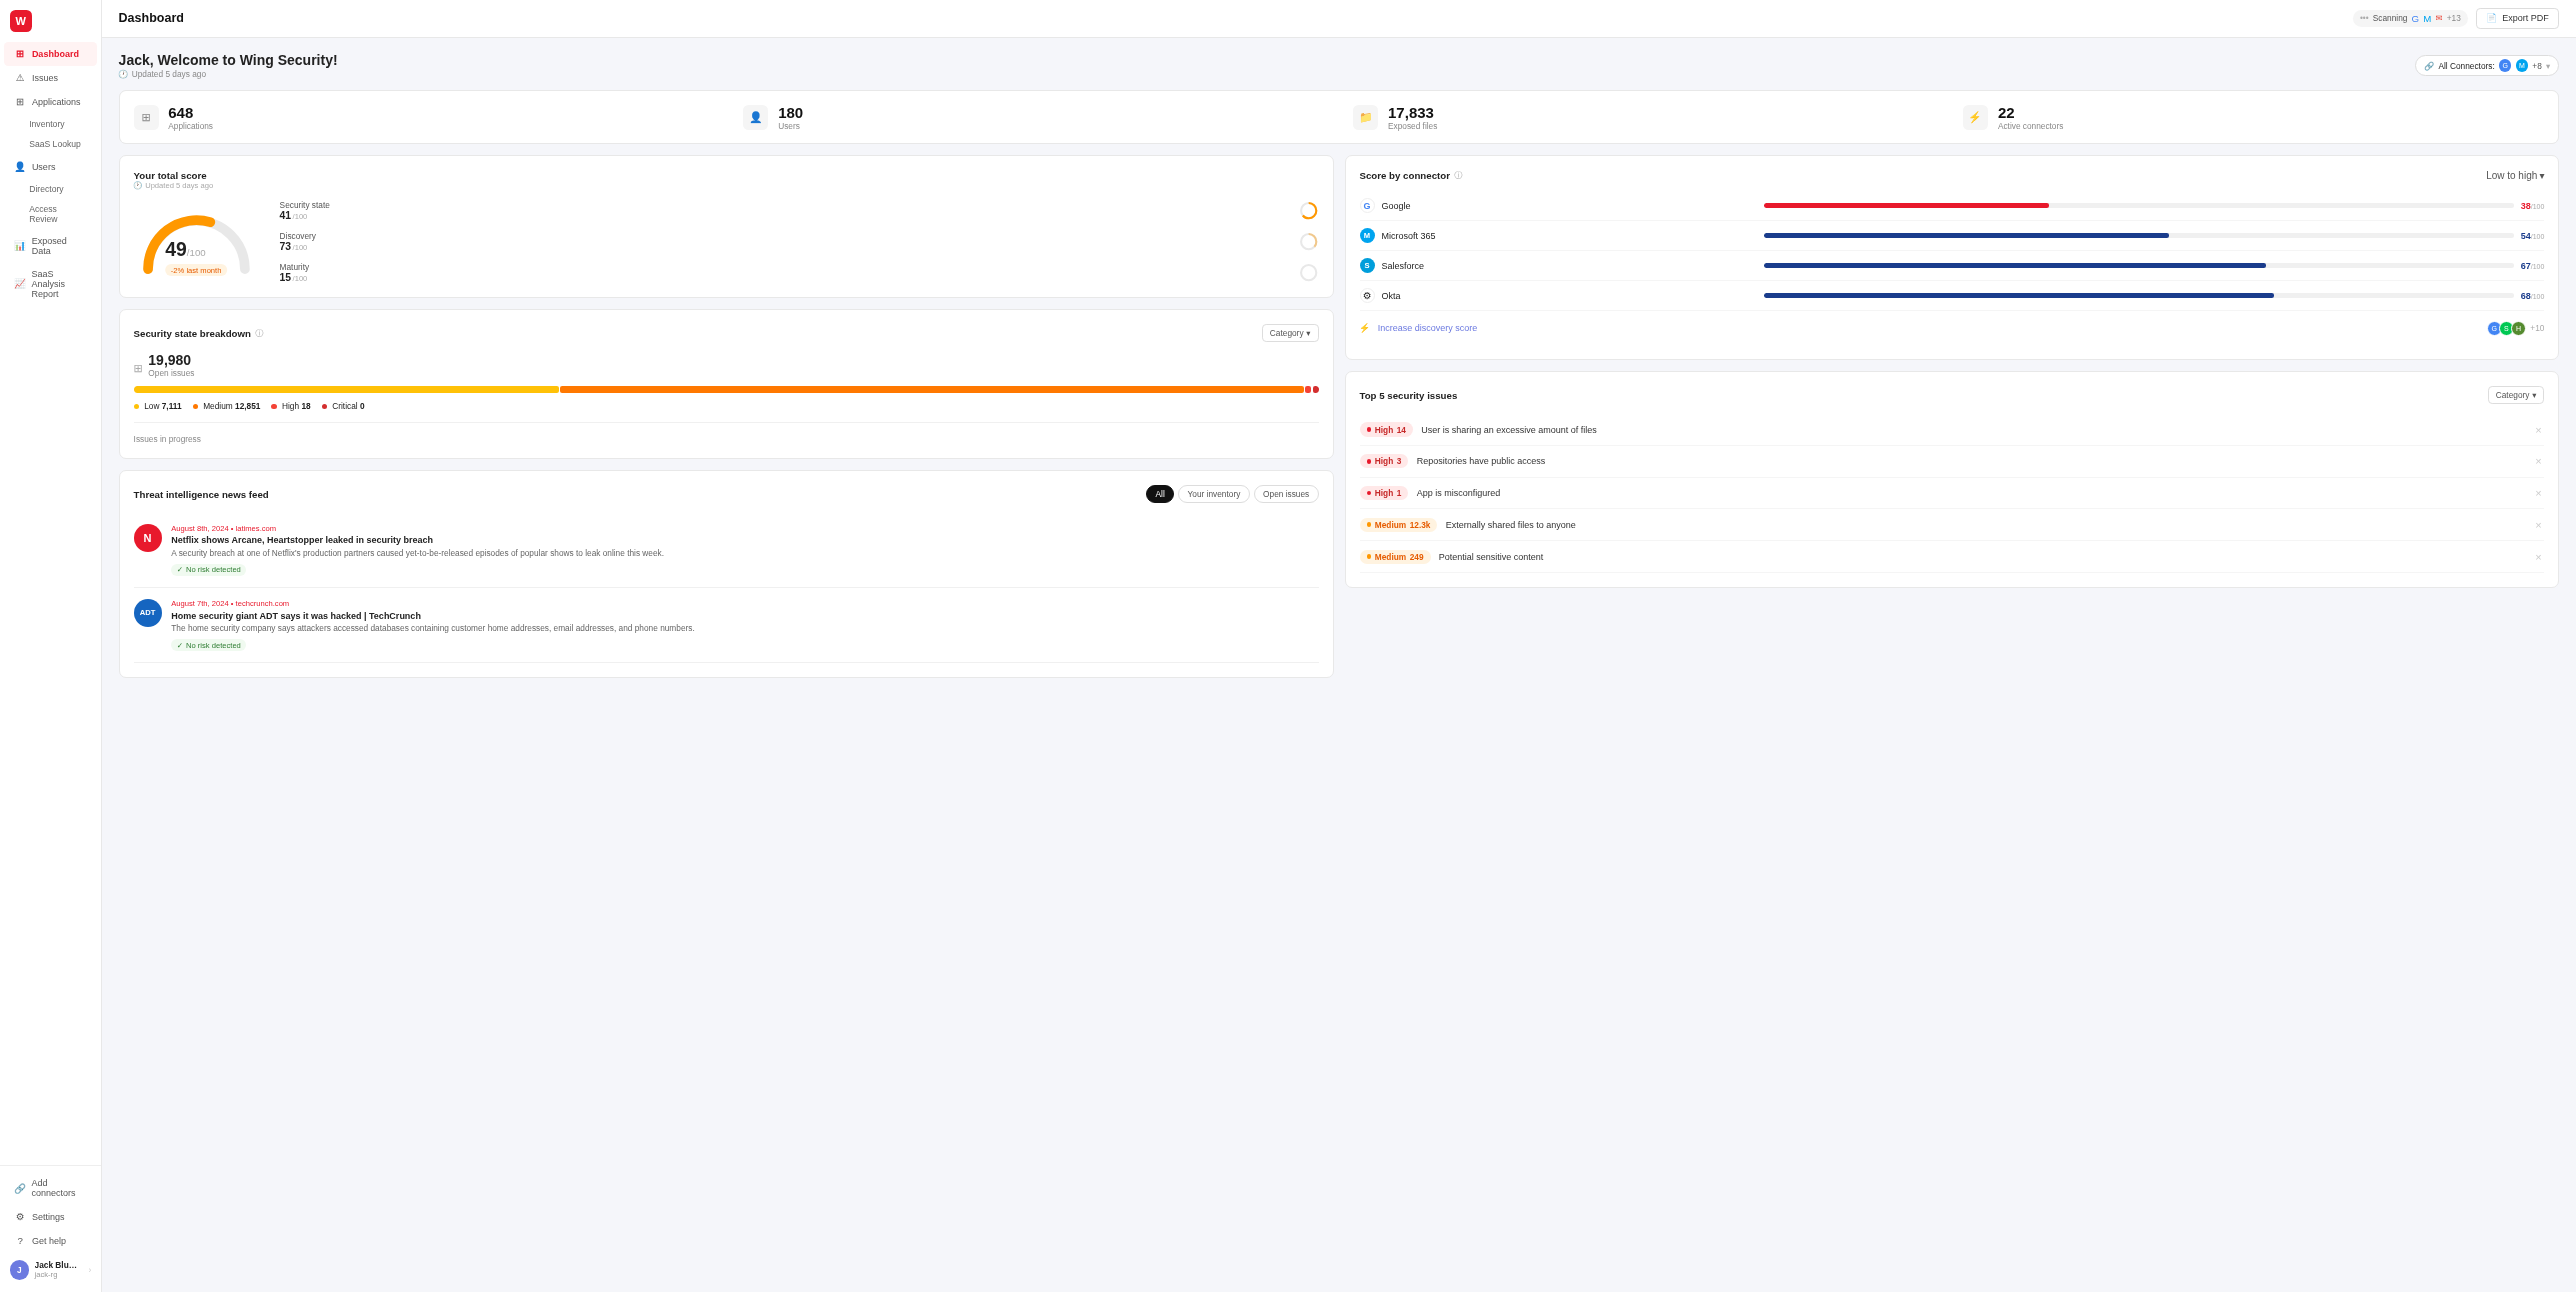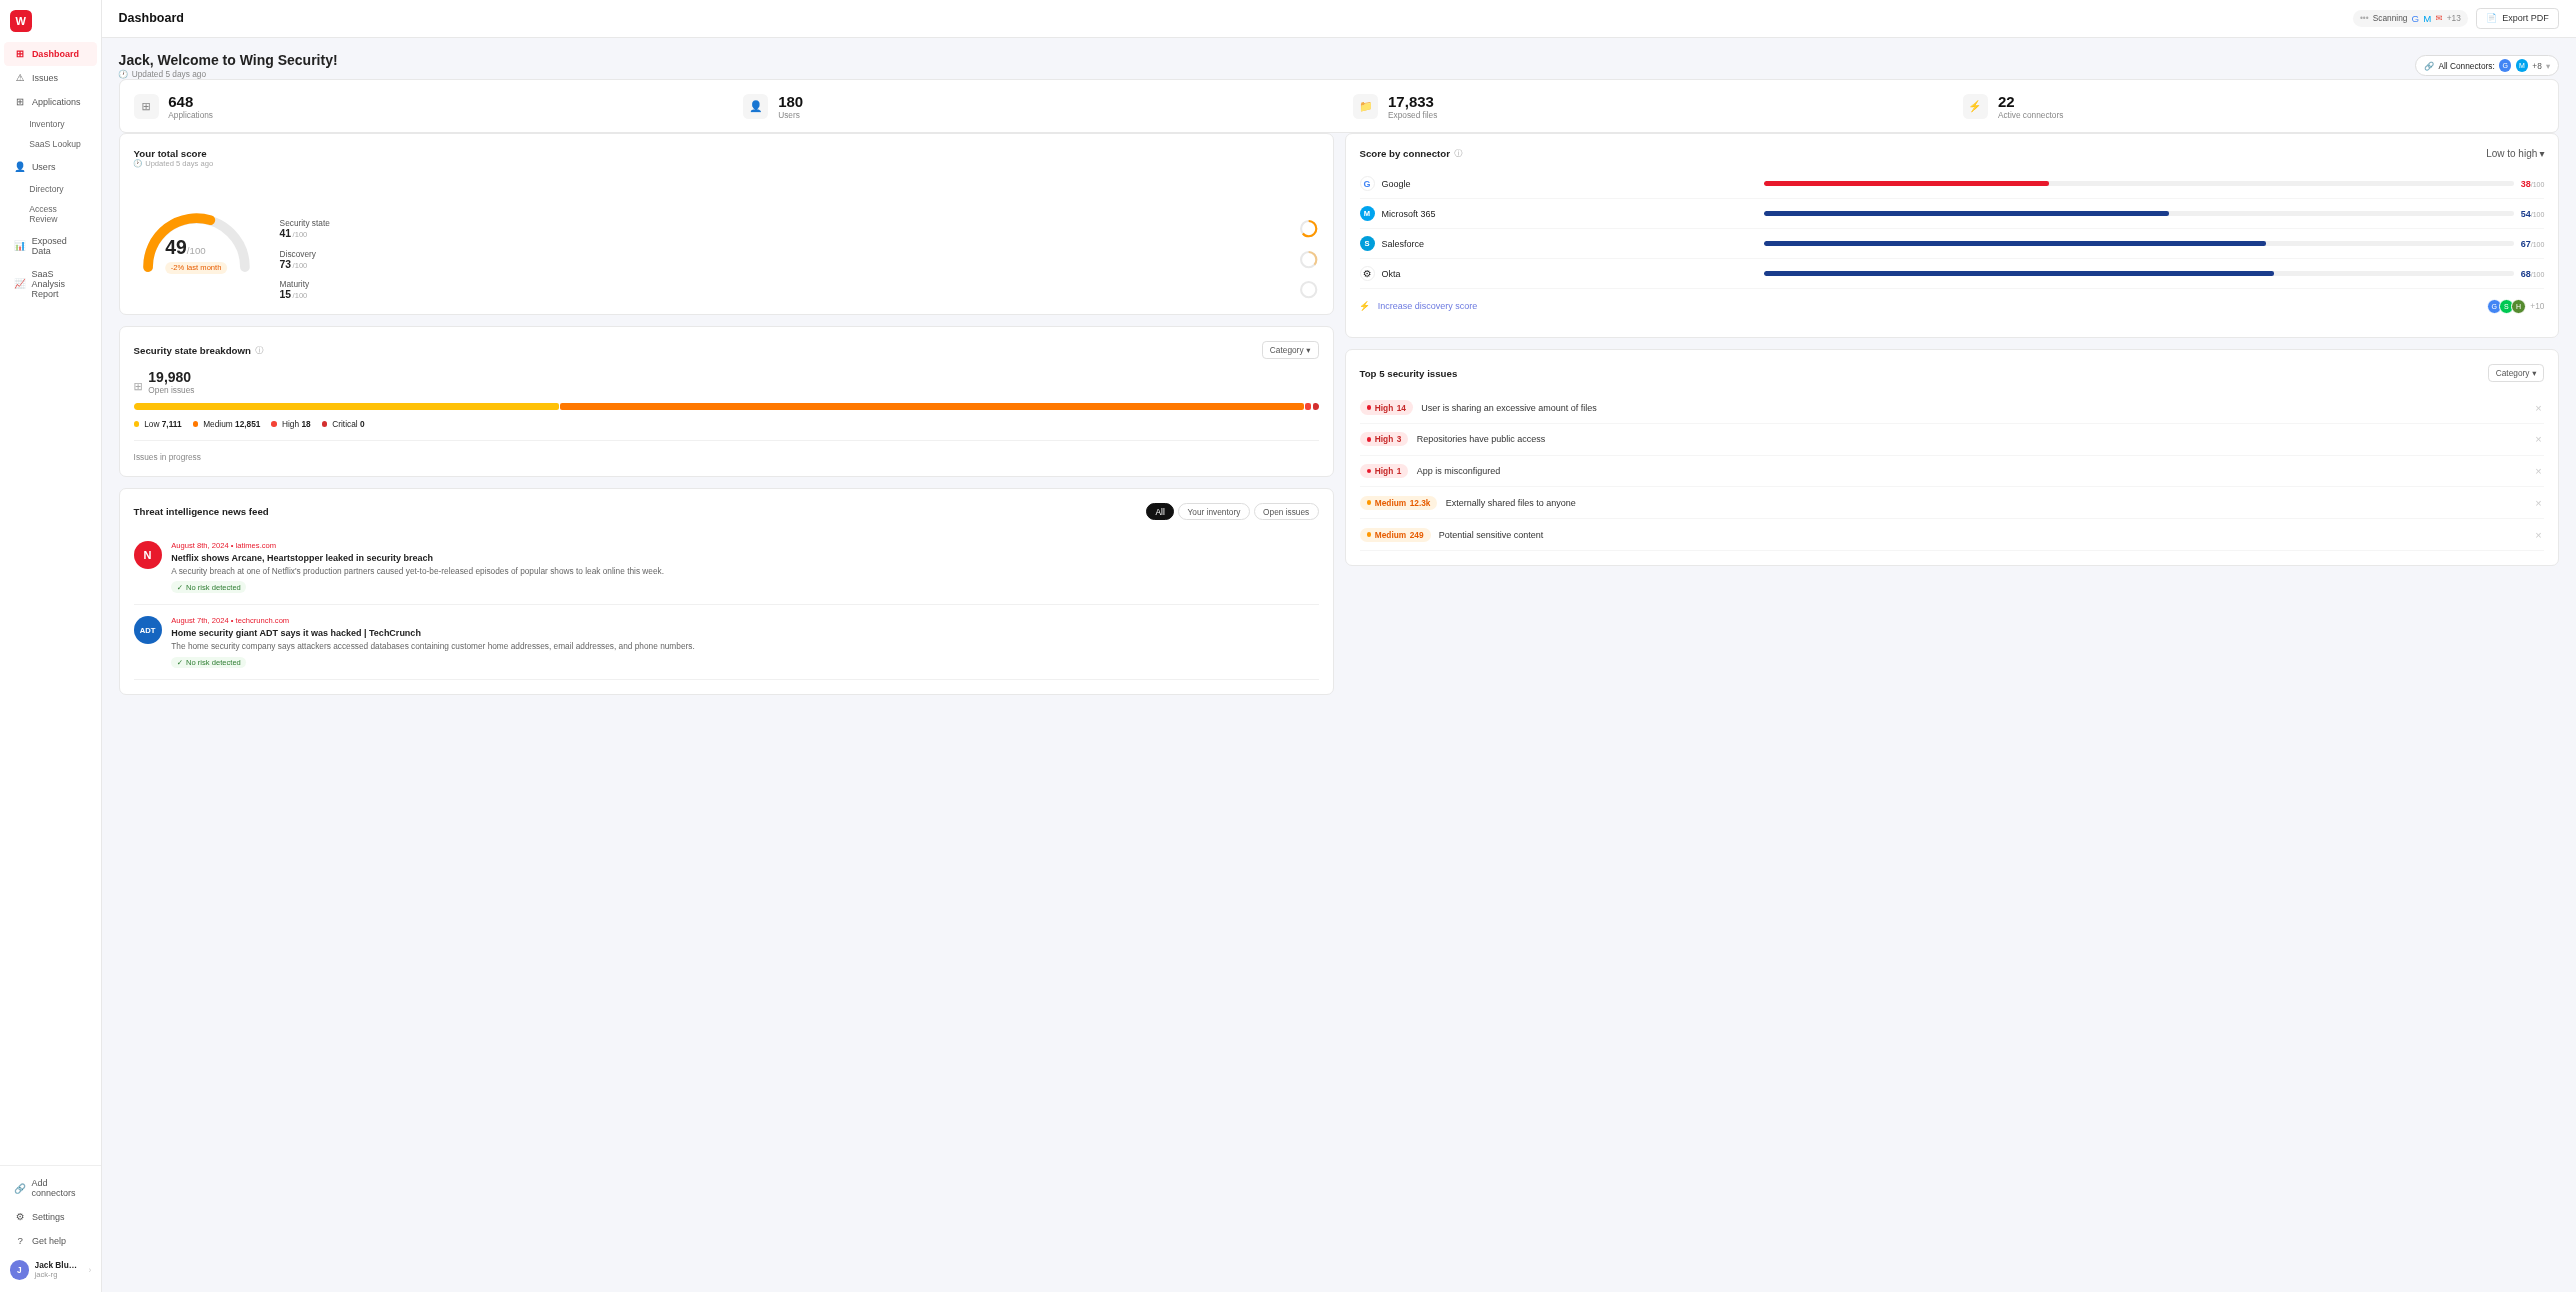--- a/index.html
+++ b/index.html
@@ -92,21 +92,21 @@
     .export-btn {
       display: flex; align-items: center; gap: 4.2px;
       background: #fff; border: 0.7px solid #ddd;
       border-radius: 4.2px; padding: 4.2px 9.7px;
       cursor: pointer; font-size: 9px; color: #333;
     }
 
     
     .content {
       flex: 1; overflow-y: auto; padding: 14px 16.6px;
-      display: flex; flex-direction: column; 
+      display: flex; flex-direction: column; gap: 11px;
     }
 
     
     .welcome-bar {
       display: flex; align-items: center; justify-content: space-between;
       flex-wrap: wrap; gap: 5.5px;
     }
     .welcome-title { font-size: 14px; font-weight: 700; }
     .welcome-meta { font-size: 8.3px; color: #888; display: flex; align-items: center; gap: 2.8px; margin-top: 1.4px; }
     .connectors-badge {
@@ -157,21 +157,21 @@
     .gauge-center {
       position: absolute; bottom: 7px; left: 50%; transform: translateX(-50%);
       text-align: right;
     }
     .gauge-number { font-size: 19.4px; font-weight: 700; }
     .gauge-total { font-size: 9.7px; color: #aaa; }
     .gauge-badge {
       background: #fff3e0; color: #e65c00; font-size: 7.6px;
       padding: 1.4px 5.5px; border-radius: 7px; margin-top: 2.8px; display: inline-block;
     }
-    .score-metrics { flex: 1; display: flex; flex-direction: column; gap: 9.7px; margin-top: 40px; }
+    .score-metrics { flex: 1; display: flex; flex-direction: column; gap: 9.7px; }
     .metric-row { display: flex; align-items: center; justify-content: space-between; }
     .metric-label { font-size: 8.3px; color: #555; display: flex; align-items: center; gap: 2.8px; }
     .metric-val { font-size: 10.4px; font-weight: 700; }
     .metric-sub { font-size: 7.6px; color: #aaa; }
     .metric-ring { width: 19.4px; height: 19.4px; }
 
     
     .breakdown-number { font-size: 14px; font-weight: 700; }
     .breakdown-sub { font-size: 8.3px; color: #888; margin-bottom: 8.3px; }
     .breakdown-bar { display: flex; height: 7px; border-radius: 3.5px; overflow: hidden; margin-bottom: 8.3px; gap: 1.4px; }

